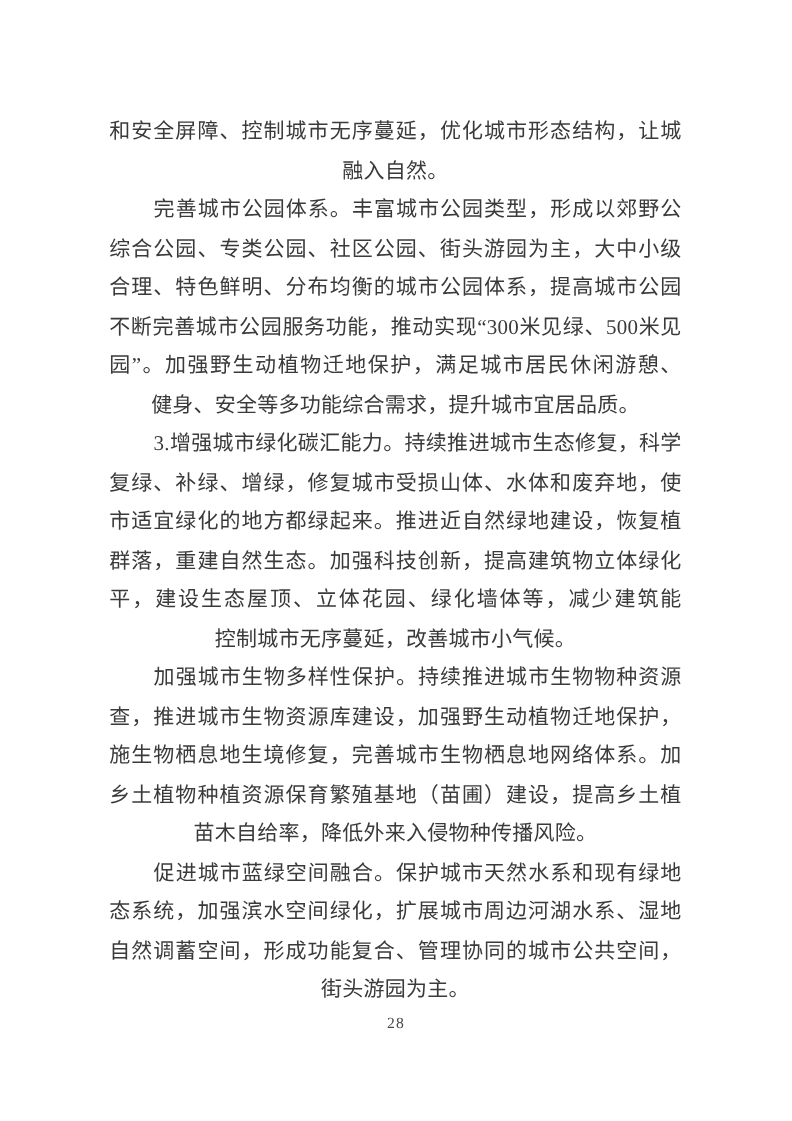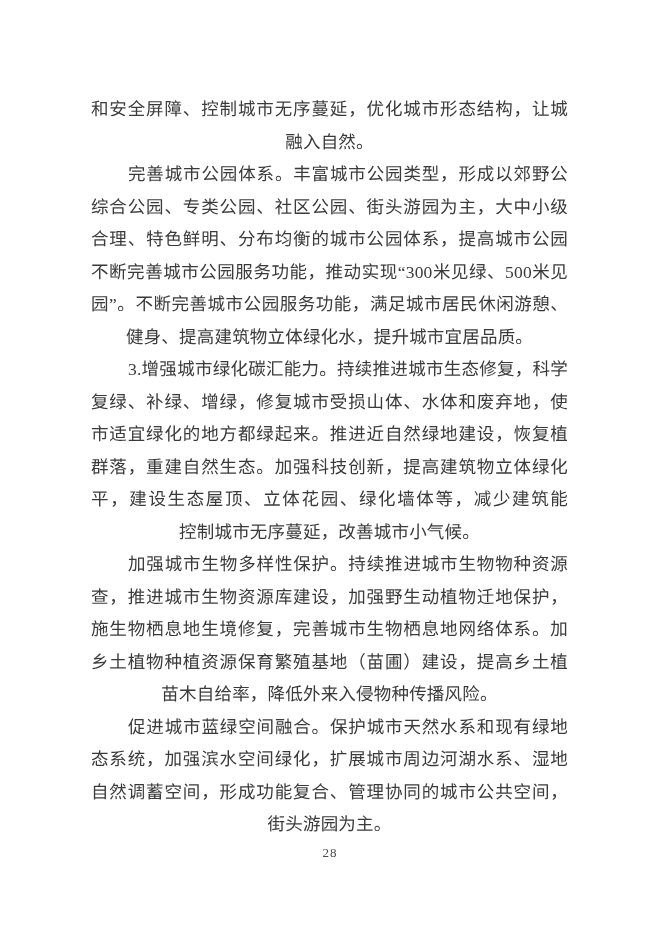--- a/index.html
+++ b/index.html
@@ -60,22 +60,22 @@
 <body>
 
 <div class="page">
   <div class="text-block" id="textBlock">
       <div class="line fill">和安全屏障、控制城市无序蔓延，优化城市形态结构，让城市</div>
       <div class="line">融入自然。</div>
       <div class="line fill indent">完善城市公园体系。丰富城市公园类型，形成以郊野公园、</div>
       <div class="line fill">综合公园、专类公园、社区公园、街头游园为主，大中小级配</div>
       <div class="line fill">合理、特色鲜明、分布均衡的城市公园体系，提高城市公园绿</div>
       <div class="line fill">不断完善城市公园服务功能，推动实现“300米见绿、500米见</div>
-      <div class="line fill">园”。不断完善城市公园服务功能，满足城市居民休闲游憩、</div>
-      <div class="line">健身、提高建筑物立体绿化水，提升城市宜居品质。</div>
+      <div class="line fill">园”。加强野生动植物迁地保护，满足城市居民休闲游憩、</div>
+      <div class="line">健身、安全等多功能综合需求，提升城市宜居品质。</div>
       <div class="line fill indent">3.增强城市绿化碳汇能力。持续推进城市生态修复，科学</div>
       <div class="line fill">复绿、补绿、增绿，修复城市受损山体、水体和废弃地，使城</div>
       <div class="line fill">市适宜绿化的地方都绿起来。推进近自然绿地建设，恢复植被</div>
       <div class="line fill">群落，重建自然生态。加强科技创新，提高建筑物立体绿化水</div>
       <div class="line fill">平，建设生态屋顶、立体花园、绿化墙体等，减少建筑能耗，</div>
       <div class="line">控制城市无序蔓延，改善城市小气候。</div>
       <div class="line fill indent">加强城市生物多样性保护。持续推进城市生物物种资源普</div>
       <div class="line fill">查，推进城市生物资源库建设，加强野生动植物迁地保护，实</div>
       <div class="line fill">施生物栖息地生境修复，完善城市生物栖息地网络体系。加强</div>
       <div class="line fill">乡土植物种植资源保育繁殖基地（苗圃）建设，提高乡土植物</div>

